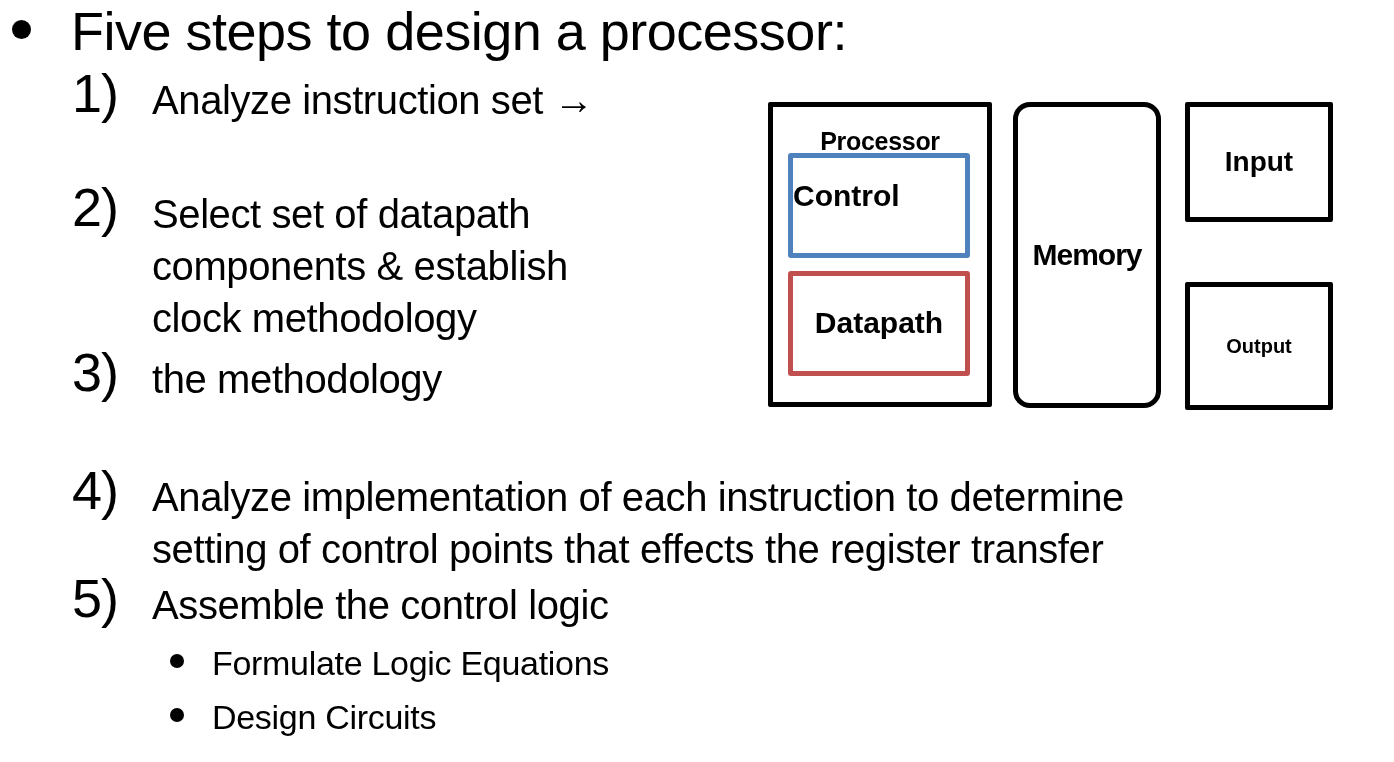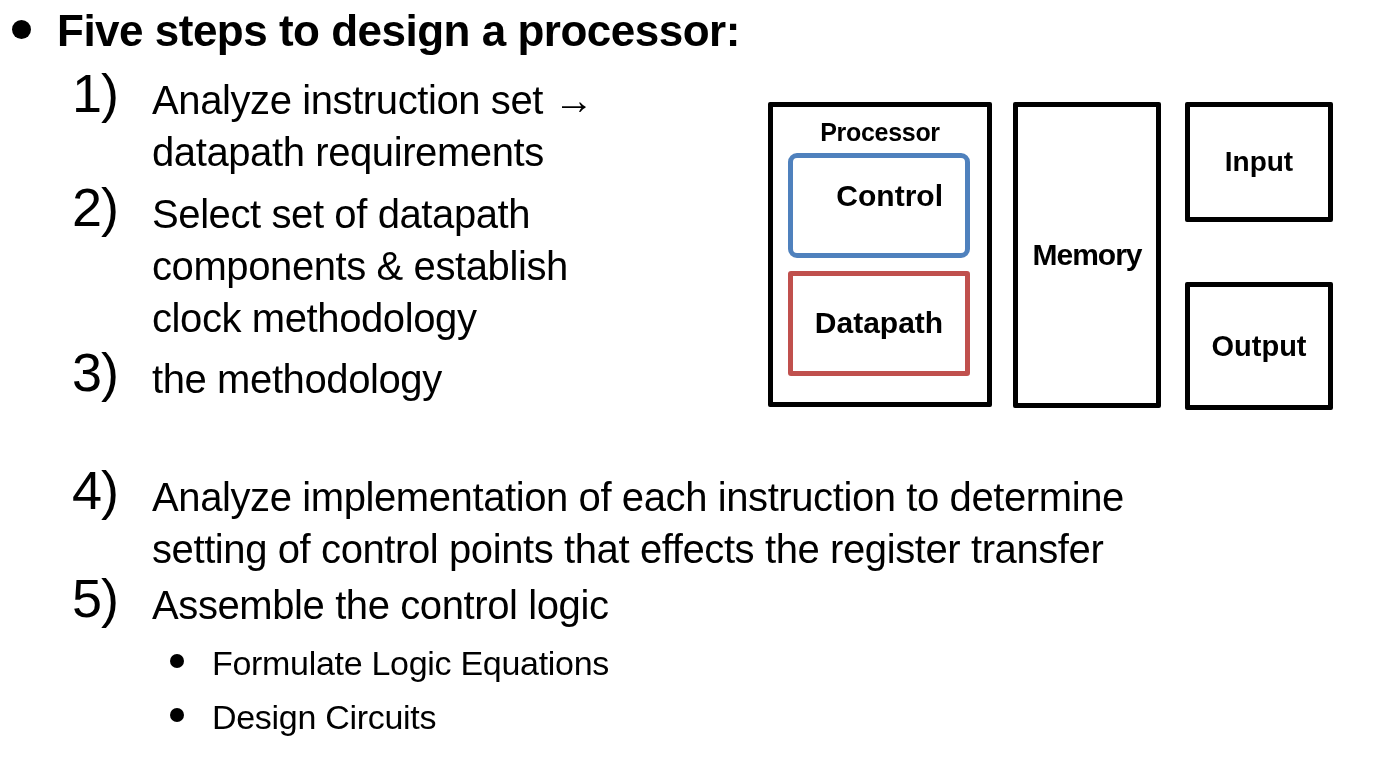--- a/index.html
+++ b/index.html
@@ -22,26 +22,25 @@
     align-items: flex-start;
   }
   .bullet-l1 {
     width: 19px; height: 19px;
     border-radius: 50%;
     background: #000;
     margin-top: 17px;
     flex: 0 0 auto;
   }
   .title-text {
-    font-size: 44px;
+    font-size: 54px;
     line-height: 56px;
     letter-spacing: -0.5px;
-    margin-left: 26px;
+    margin-left: 40px;
     white-space: nowrap;
-    font-weight: bold;
   }
 
   
   .step { position: absolute; left: 72px; }
   .step .num {
     position: absolute;
     left: 0; top: -7px;
     font-size: 54px;
     line-height: 52px;
     letter-spacing: -1px;
@@ -80,29 +79,29 @@
   .dbox {
     position: absolute;
     background: #ffffff;
     border: 5px solid #000000;
     border-radius: 2px;
     font-weight: bold;
   }
   .dbox-processor { left: 768px; top: 102px; width: 224px; height: 305px; }
   .processor-label {
     text-align: center;
-    margin-top: 11px;
+    margin-top: 20px;
     font-size: 25px;
     letter-spacing: -0.3px;
   }
   .dbox-control {
     left: 788px; top: 153px; width: 182px; height: 105px;
     border-width: 5px; border-style: solid;
-    border-radius: 9px;
-    display: flex; align-items: center; justify-content: flex-end;
+    border-radius: 3px;
+    display: flex; align-items: center; justify-content: flex-start;
     padding-right: 22px; padding-bottom: 19px;
     font-size: 30px;
   }
   .dbox-datapath {
     left: 788px; top: 271px; width: 182px; height: 105px;
     border-width: 5px; border-style: solid;
     border-radius: 3px;
     display: flex; align-items: center; justify-content: center;
     padding-bottom: 2px;
     font-size: 30px;
@@ -114,38 +113,37 @@
     letter-spacing: -1px;
   }
   .dbox-input {
     left: 1185px; top: 102px; width: 148px; height: 120px;
     display: flex; align-items: center; justify-content: center;
     font-size: 28px;
   }
   .dbox-output {
     left: 1185px; top: 282px; width: 148px; height: 128px;
     display: flex; align-items: center; justify-content: center;
-    font-size: 29px;
+    font-size: 20px;
   }
 </style>
 </head>
 <body>
 
 <div class="slide">
 
   <div class="title-row">
     <span class="bullet-l1"></span>
     <span class="title-text">Five steps to design a processor:</span>
   </div>
 
   <div class="step" style="top:74px">
     <span class="num">1)</span>
     <div class="lines">
       <div class="line">Analyze instruction set →</div>
-      <div class="line">datapath requirements</div>
     </div>
   </div>
 
   <div class="step" style="top:188px">
     <span class="num">2)</span>
     <div class="lines">
       <div class="line">Select set of datapath</div>
       <div class="line">components &amp; establish</div>
       <div class="line">clock methodology</div>
     </div>
@@ -187,21 +185,21 @@
   </div>
 
   <div class="dbox dbox-control" style="border-color: rgb(79, 129, 189);">
     <span>Control</span>
   </div>
 
   <div class="dbox dbox-datapath" style="border-color: rgb(192, 80, 77);">
     <span>Datapath</span>
   </div>
 
-  <div class="dbox dbox-memory" style="border-color: rgb(0, 0, 0);">
+  <div class="dbox dbox-memory" style="border-color: rgb(0, 0, 0); border-radius: 17px;">
     <span>Memory</span>
   </div>
 
   <div class="dbox dbox-input" style="border-color: rgb(0, 0, 0);">
     <span>Input</span>
   </div>
 
   <div class="dbox dbox-output" style="border-color: rgb(0, 0, 0);">
     <span>Output</span>
   </div>

